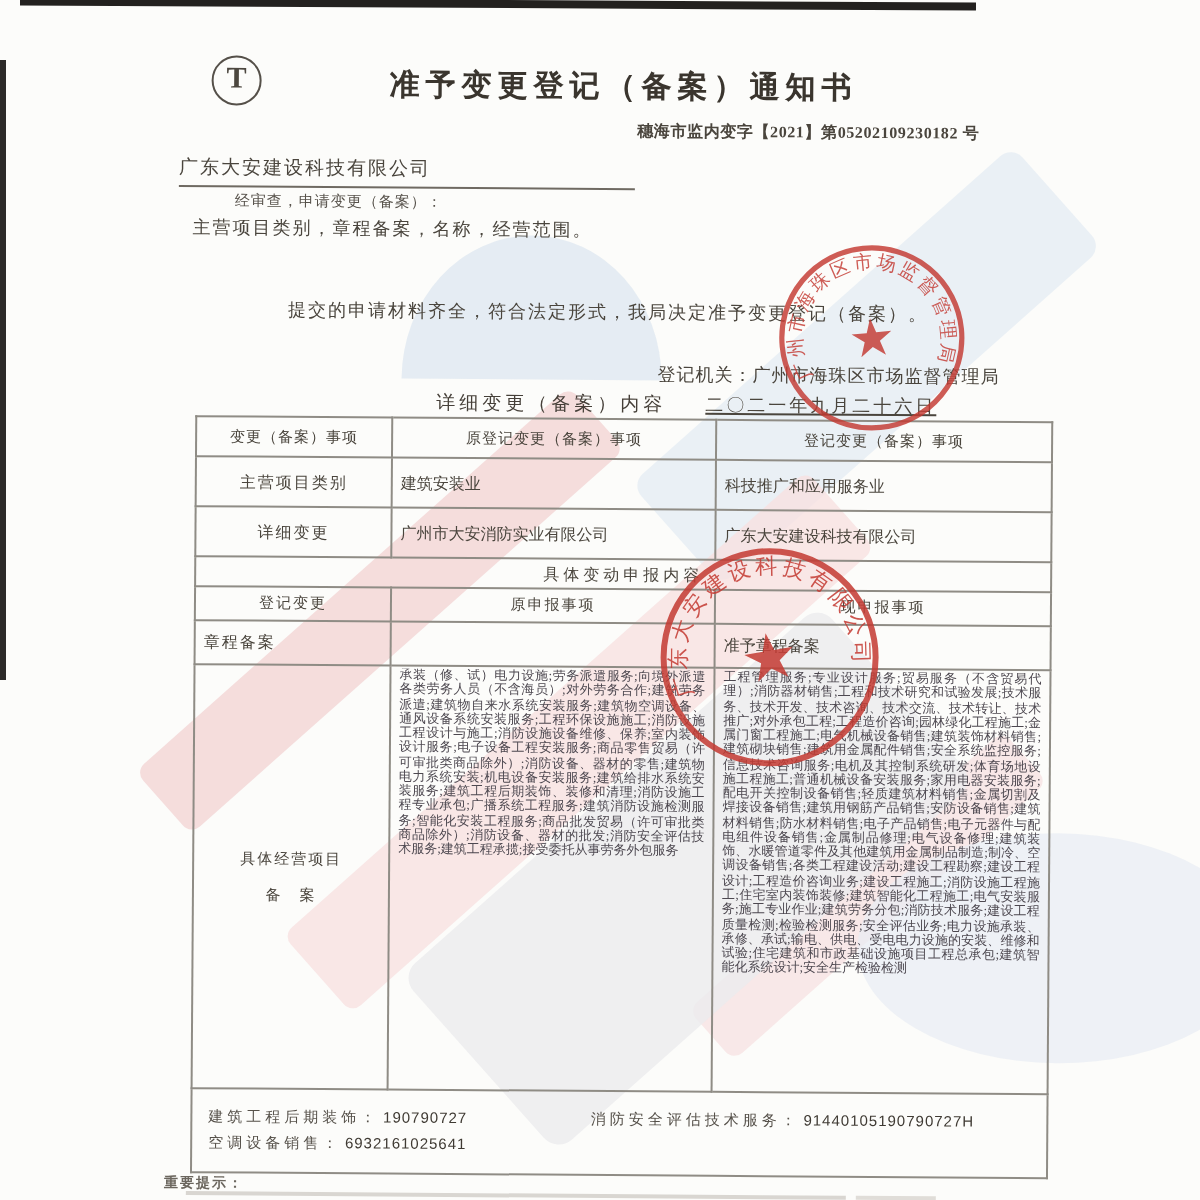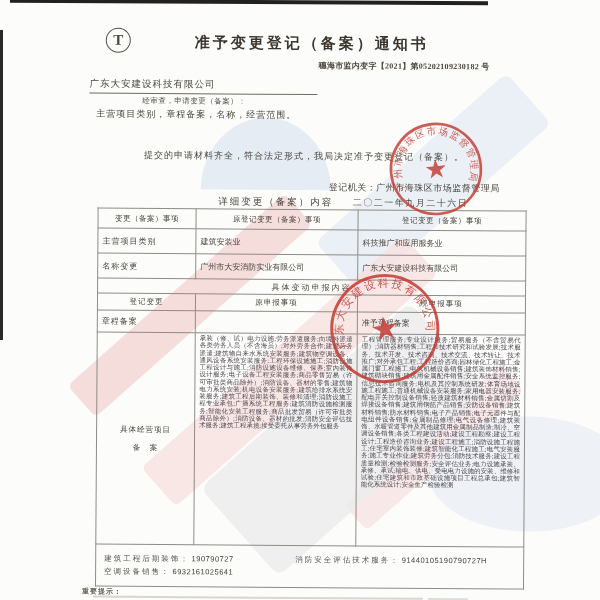--- a/index.html
+++ b/index.html
@@ -27,36 +27,36 @@
 
   
   .t-logo { position:absolute; left:104px; top:29px; width:25px; height:25px; border:1.6px solid #555049;
             border-radius:50%; text-align:center; font-size:15px; line-height:22px; color:#4c473f; font-weight:700; }
   .title  { position:absolute; left:170px; top:34px; width:280px; text-align:center;
             font-size:15px; font-weight:700; letter-spacing:3px; color:#3a352e; }
   .doc-no { position:absolute; left:275px; top:60px; width:255px; text-align:center;
             font-size:8px; font-weight:700; color:#4a453d; letter-spacing:.3px; }
   .company { position:absolute; left:88px; top:79px; width:228px; font-size:9.5px; color:#4a453d;
              border-bottom:1px solid #6f6a62; padding-bottom:2px; letter-spacing:1px; }
-  .review  { position:absolute; left:116px; top:97px; font-size:7.5px; color:#56514a; letter-spacing:.5px;margin-left:25px; }
+  .review  { position:absolute; left:116px; top:97px; font-size:7.5px; color:#56514a; letter-spacing:.5px; }
   .items   { position:absolute; left:95px;  top:109px; font-size:9px; color:#4a453d; letter-spacing:1px; }
   .approve { position:absolute; left:143px; top:150px; font-size:9px; color:#4a453d; letter-spacing:1px; }
   .agency  { position:absolute; left:328px; top:181px; font-size:9px; color:#4a453d; letter-spacing:.5px; }
-  .date    { position:absolute; left:352px; top:196px; font-size:9px; color:#4a453d; letter-spacing:1.5px; }
+  .date    { position:absolute; left:352px; top:196px; font-size:9px; color:#4a453d; letter-spacing:1.5px;text-decoration:underline; }
   .tbl-title { position:absolute; left:180px; top:196px; width:190px; text-align:center;
                font-size:9.5px; color:#453f38; letter-spacing:2px; }
 
   
   .tbl-wrap { position:absolute; left:97px; top:209px; }
   table { border-collapse:collapse; table-layout:fixed; width:428px; }
   td, th { border:1px solid #8f8c85; color:#4a453d; font-weight:400; padding:1px 4px; vertical-align:middle; }
   col.c1 { width:98px; } col.c2 { width:162px; } col.c3 { width:168px; }
   .hdr td { text-align:center; font-size:7.5px; height:20px; letter-spacing:.5px; }
   .r td   { font-size:8px; height:25px; }
-  .r td.lab { letter-spacing:1px; }
+  .r td.lab { text-align:center; letter-spacing:1px; }
   .sect td { text-align:center; font-size:8px; height:15px; letter-spacing:2px; }
   .hdr2 td { text-align:center; font-size:7.5px; height:17px; letter-spacing:1px; }
   .r2 td { font-size:8px; height:22px; }
   .r2 td.lab { text-align:left; letter-spacing:1px; }
   .long td { vertical-align:top; height:212px; overflow:hidden; }
   .long td.lab { vertical-align:middle; text-align:center; font-size:7.5px; letter-spacing:1px; line-height:2.4; }
   .longtext { font-size:6.5px; line-height:1.12; color:#4d4850; text-align:justify; overflow:hidden; max-height:208px; }
   .codes td { height:42px; font-size:7.5px; vertical-align:middle; padding:2px 8px; }
   .codes .line { margin:3px 0; }
   .codes .lbl { letter-spacing:2px; color:#56514a; }
@@ -116,21 +116,21 @@
             <td>变更（备案）事项</td>
             <td>原登记变更（备案）事项</td>
             <td>登记变更（备案）事项</td>
           </tr>
           <tr class="r">
             <td class="lab">主营项目类别</td>
             <td>建筑安装业</td>
             <td>科技推广和应用服务业</td>
           </tr>
           <tr class="r">
-            <td class="lab">名称变更</td>
+            <td class="lab">详细变更</td>
             <td>广州市大安消防实业有限公司</td>
             <td>广东大安建设科技有限公司</td>
           </tr>
           <tr class="sect">
             <td colspan="3">具体变动申报内容</td>
           </tr>
           <tr class="hdr2">
             <td>登记变更</td>
             <td>原申报事项</td>
             <td>现申报事项</td>

